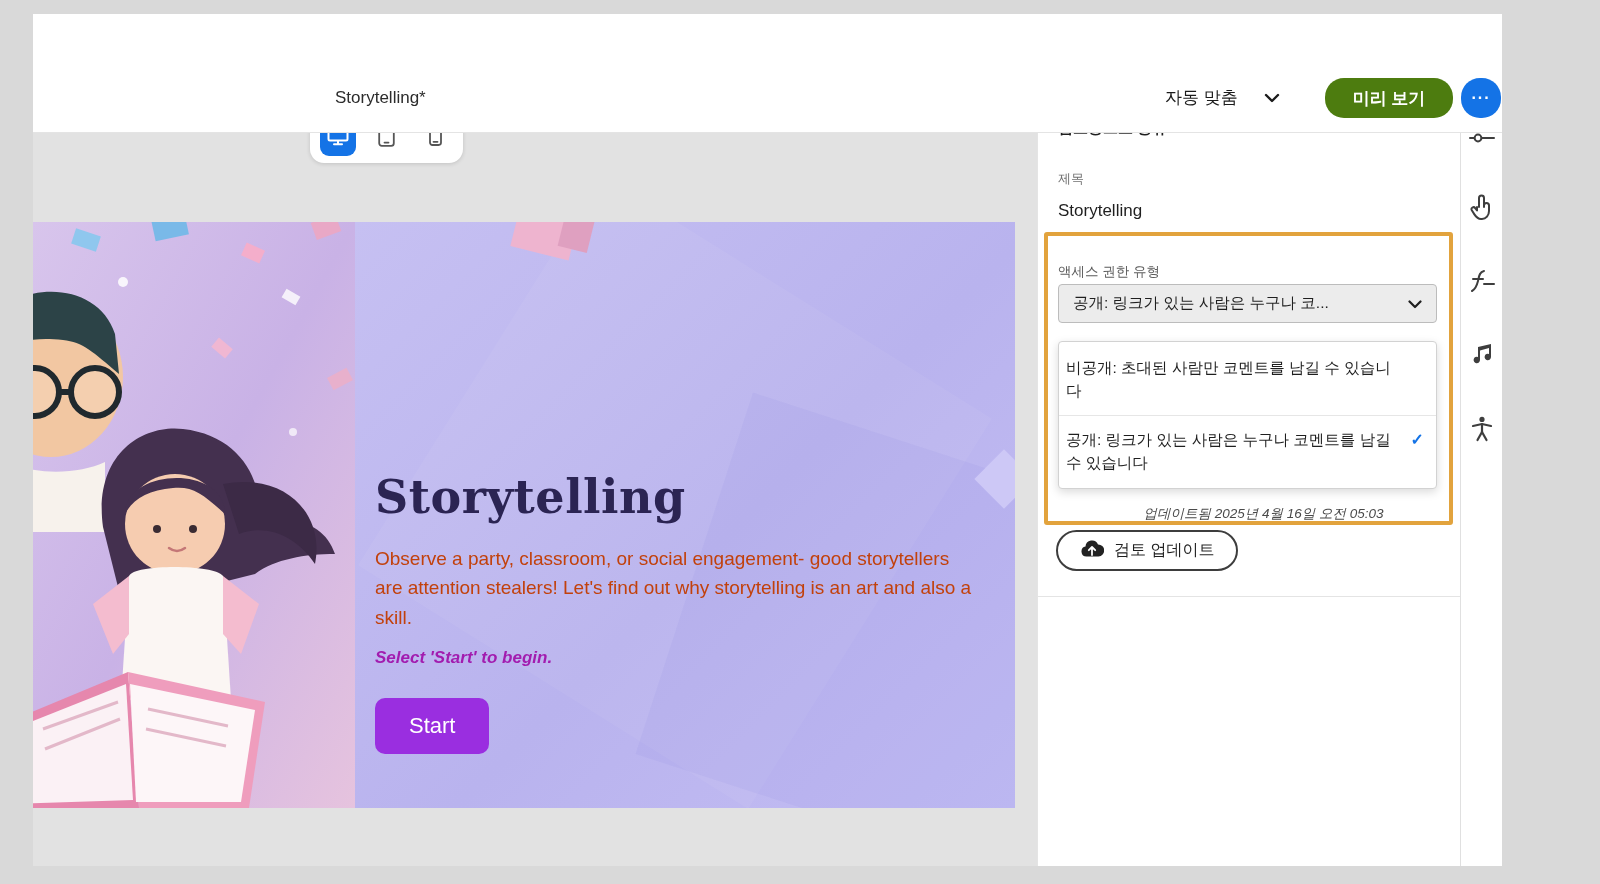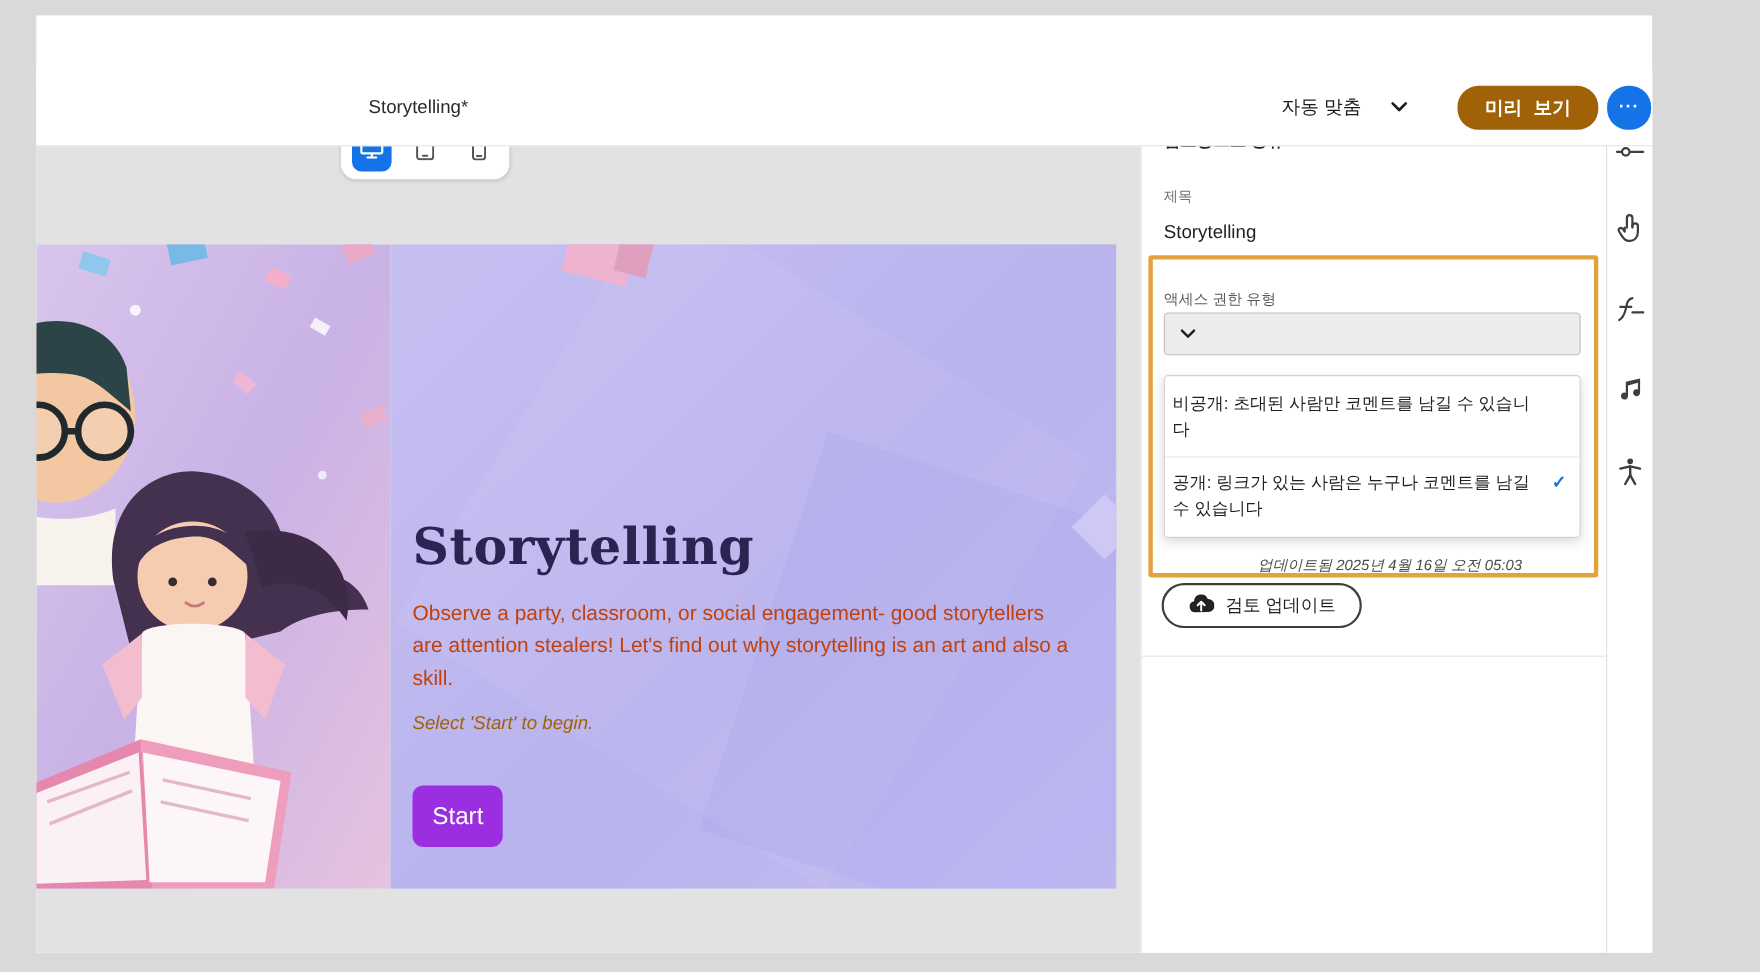--- a/index.html
+++ b/index.html
@@ -10,22 +10,22 @@
 
   
   .topbar { position:absolute; left:0; top:0; width:1469px; height:71px; background:#fff;
             border-bottom:1px solid #e4e4e4; z-index:6;margin-top:48px; }
   .doc-title { position:absolute; left:302px; top:0; height:71px; line-height:71px;
                font-size:17px; color:#2c2c2c; }
   .fit-dropdown { position:absolute; left:1132px; top:0; height:71px; display:flex;
                   align-items:center; gap:26px; cursor:pointer; }
   .fit-dropdown .lbl { font-size:17px; color:#1b1b1b; }
   .preview-btn { position:absolute; left:1292px; top:16px; width:128px; height:40px;
-                 background:#a16207; color:#fff; border:none; border-radius:19px;
-                 font-size:17px; font-weight:700; cursor:pointer; font-family:Liberation Mono, monospace; }
+                 background:#4d7c0f; color:#fff; border:none; border-radius:19px;
+                 font-size:17px; font-weight:700; cursor:pointer; font-family:Liberation Sans, sans-serif; }
   .more-btn-top { position:absolute; left:1428px; top:16px; width:40px; height:40px;
                   background:#1473E6; color:#fff; border:none; border-radius:19px;
                   font-size:16px; font-weight:700; letter-spacing:1px; cursor:pointer; }
 
   
   .canvas { position:absolute; left:0; top:71px; width:1004px; height:781px; background:#e2e2e2; }
 
   .device-toggle { position:absolute; left:277px; top:28px; width:153px; height:50px;
                    background:#fff; border-radius:14px; box-shadow:0 1px 4px rgba(0,0,0,.14);
                    display:flex; align-items:center; justify-content:space-between; padding:0 10px; z-index:2; }
@@ -46,23 +46,23 @@
             transform:rotate(45deg); }
   .deco-tri1 { position:absolute; left:90px; top:40px; width:460px; height:460px;
                background:rgba(255,255,255,0.05); transform:rotate(32deg); }
   .deco-tri2 { position:absolute; left:330px; top:220px; width:380px; height:380px;
                background:rgba(120,110,220,0.08); transform:rotate(18deg); }
 
   .slide-text { position:absolute; left:342px; top:248px; width:620px; z-index:2; }
   .slide-title { font-family:"DejaVu Serif", serif; font-weight:700; font-size:46px;
                  color:#2b2453; letter-spacing:.5px; }
   .slide-body { margin-top:20px; font-size:19px; line-height:1.55; color:#c2410c; width:600px; }
-  .slide-hint { margin-top:16px; font-size:17px; font-weight:400; font-style:italic; color:#a16207; }
-  .start-btn { margin-top:46px; display:inline-block; background:#9a2ee0; color:#fff;
-               font-size:22px; border:none; border-radius:10px; padding:15px 18px;
+  .slide-hint { margin-top:16px; font-size:17px; font-weight:700; font-style:italic; color:#a21caf; }
+  .start-btn { margin-top:30px; display:inline-block; background:#9a2ee0; color:#fff;
+               font-size:22px; border:none; border-radius:10px; padding:15px 34px;
                cursor:pointer; font-family:inherit; }
 
   
   .panel { position:absolute; left:1004px; top:71px; width:423px; height:781px; background:#fff;
            border-left:1px solid #e4e4e4; }
   .panel-title { position:absolute; left:20px; top:34px; font-size:15px; font-weight:700; color:#1f1f1f; }
   .panel-more { position:absolute; right:14px; top:28px; background:none; border:none; font-size:16px;
                 font-weight:700; color:#444; letter-spacing:1px; cursor:pointer; }
   .field-label { position:absolute; left:20px; top:85px; font-size:13px; color:#707070; }
   .field-value { position:absolute; left:20px; top:116px; font-size:17px; color:#1f1f1f; }
@@ -222,20 +222,21 @@
     <button class="panel-more">···</button>
 
     <div class="field-label">제목</div>
     <div class="field-value">Storytelling</div>
 
     <div class="highlight-box"></div>
 
     <div class="access-label">액세스 권한 유형</div>
 
     <div class="select">
+      <span class="sel-text">공개: 링크가 있는 사람은 누구나 코...</span>
       <span>
         <svg width="14" height="9" viewBox="0 0 14 9" fill="none" stroke="#1f1f1f" stroke-width="2.2" stroke-linecap="round" stroke-linejoin="round">
             <path d="M1.5 1.5 L7 7 L12.5 1.5"></path>
           </svg>
       </span>
     </div>
 
     <div class="menu">
       <div class="option">비공개: 초대된 사람만 코멘트를 남길 수 있습니다</div>
       <div class="option">

